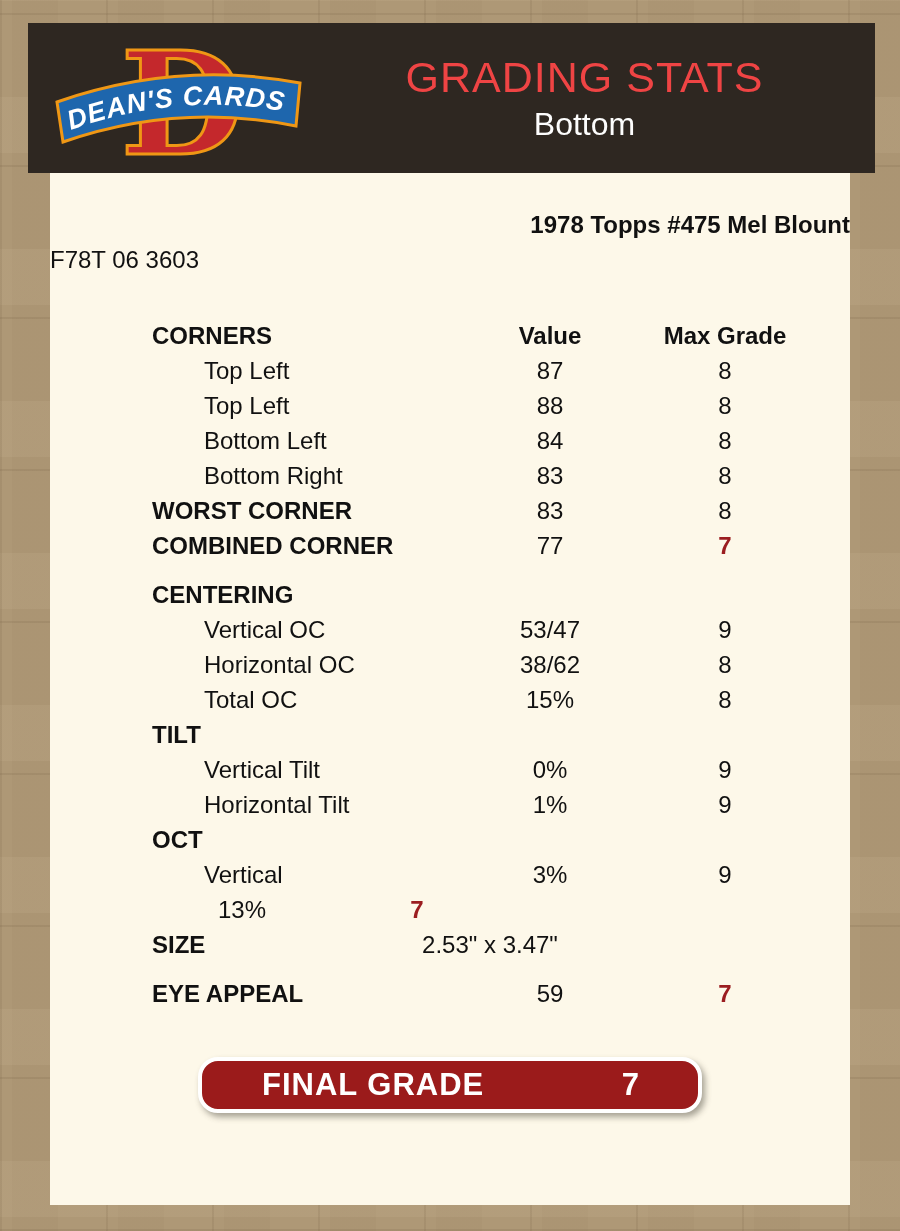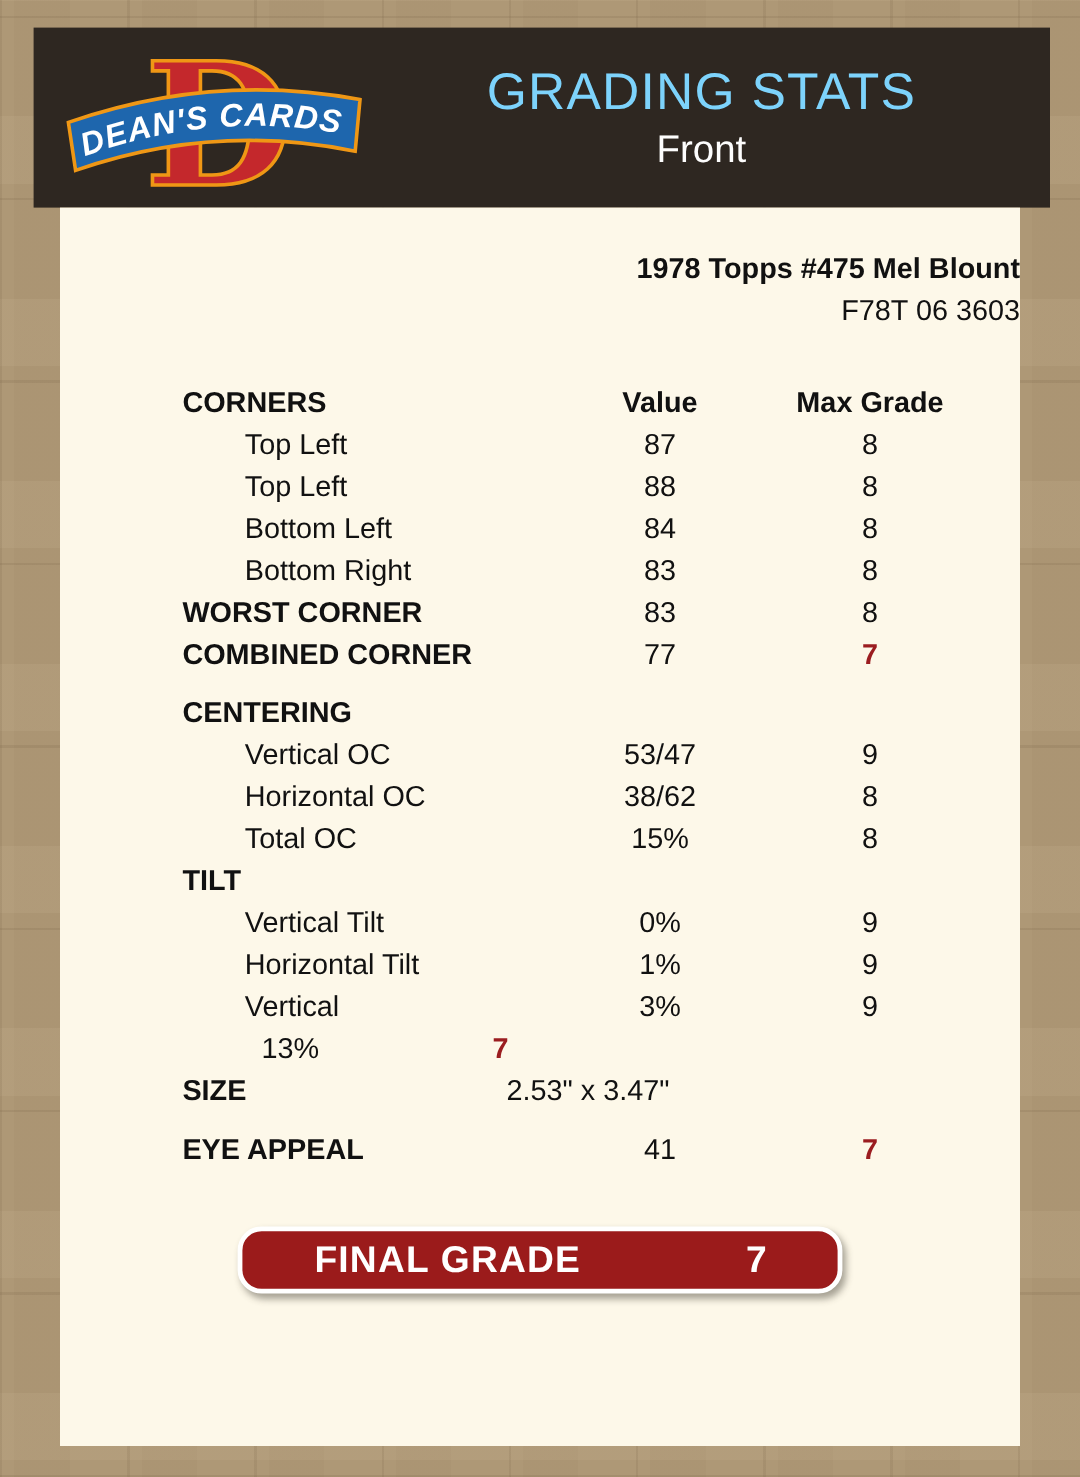--- a/index.html
+++ b/index.html
@@ -12,28 +12,28 @@
       repeating-linear-gradient(90deg, rgba(120,98,70,.16) 0 2px, transparent 2px 106px),
       repeating-linear-gradient(0deg, transparent 0 14px, rgba(210,190,158,.14) 14px 70px, transparent 70px 152px),
       repeating-linear-gradient(90deg, transparent 0 12px, rgba(150,126,94,.12) 12px 58px, transparent 58px 106px);
   }
   .header-bar{
     position:absolute;left:28px;top:23px;width:847px;height:150px;
     background:#2e2721;display:flex;align-items:center;
   }
   .logo{width:268px;height:140px;margin-left:18px;flex:0 0 auto;position:relative;top:2px;}
   .header-titles{flex:1 1 auto;text-align:center;padding-right:20px;}
-  .header-title{font-size:43px;color:#7dd3fc;letter-spacing:1px;line-height:1.15;}
+  .header-title{font-size:43px;color:#ef4444;letter-spacing:1px;line-height:1.15;}
   .header-subtitle{font-size:32px;color:#fdfdfd;margin-top:4px;}
   .panel{
     position:absolute;left:50px;top:173px;width:800px;height:1032px;
     background:#fdf8e9;
   }
   .card-title{margin-top:38px;text-align:right;font-size:24px;font-weight:bold;}
-  .card-id{margin-top:7px;text-align:right;font-size:24px;}
+  .card-id{margin-top:7px;text-align:left;font-size:24px;}
   .stats-table{margin:44px 0 0 102px;width:658px;}
   .trow{display:flex;height:35px;align-items:center;}
   .trow.spacer{margin-top:14px;}
   .cell{font-size:24px;line-height:35px;white-space:nowrap;}
   .cell.label{width:308px;flex:0 0 auto;}
   .cell.label.indent{padding-left:52px;box-sizing:border-box;}
   .cell.value{width:180px;flex:0 0 auto;text-align:center;}
   .cell.grade{width:170px;flex:0 0 auto;text-align:center;}
   .bold{font-weight:bold;}
   .red{color:#9b1d20;font-weight:bold;}
@@ -56,21 +56,21 @@
       <text x="132" y="124" text-anchor="middle" font-family="DejaVu Serif, serif" font-size="142" font-weight="bold" fill="#c4282c" stroke="#ef9715" stroke-width="3">D</text>
       <path d="M7,72 Q128,30 250,53 L246,96 Q128,72 13,112 Z" fill="#1e66ad" stroke="#ef9715" stroke-width="3"></path>
       <path id="ribbon-curve" d="M16,102 Q128,60 242,83" fill="none"></path>
       <text font-size="27" font-weight="bold" font-style="italic" fill="#ffffff" letter-spacing="1">
         <textPath href="#ribbon-curve" startOffset="5">DEAN'S CARDS</textPath>
       </text>
     </svg>
   </div>
   <div class="header-titles">
     <div class="header-title">GRADING STATS</div>
-    <div class="header-subtitle">Front</div>
+    <div class="header-subtitle">Bottom</div>
   </div>
 </div>
 
 <div class="panel">
   <div class="card-title">1978 Topps #475 Mel Blount</div>
   <div class="card-id">F78T 06 3603</div>
 
   <div class="stats-table" id="stats-table">
       <div class="trow">
         <div class="cell label bold">CORNERS</div>
@@ -136,36 +136,41 @@
         <div class="cell label indent">Vertical Tilt</div>
         <div class="cell value">0%</div>
         <div class="cell grade">9</div>
       </div>
       <div class="trow">
         <div class="cell label indent">Horizontal Tilt</div>
         <div class="cell value">1%</div>
         <div class="cell grade">9</div>
       </div>
       <div class="trow">
+        <div class="cell label bold">OCT</div>
+        <div class="cell value"></div>
+        <div class="cell grade"></div>
+      </div>
+      <div class="trow">
         <div class="cell label indent">Vertical</div>
         <div class="cell value">3%</div>
         <div class="cell grade">9</div>
       </div>
       <div class="trow">
         <div class="cell value">13%</div>
         <div class="cell grade red">7</div>
       </div>
       <div class="trow">
         <div class="cell label bold">SIZE</div>
         <div class="cell value shift">2.53" x 3.47"</div>
         <div class="cell grade"></div>
       </div>
       <div class="trow spacer">
         <div class="cell label bold">EYE APPEAL</div>
-        <div class="cell value">41</div>
+        <div class="cell value">59</div>
         <div class="cell grade red">7</div>
       </div>
     </div>
 
   <div class="final-grade">
     <span>FINAL GRADE</span>
     <span>7</span>
   </div>
 </div>
 

